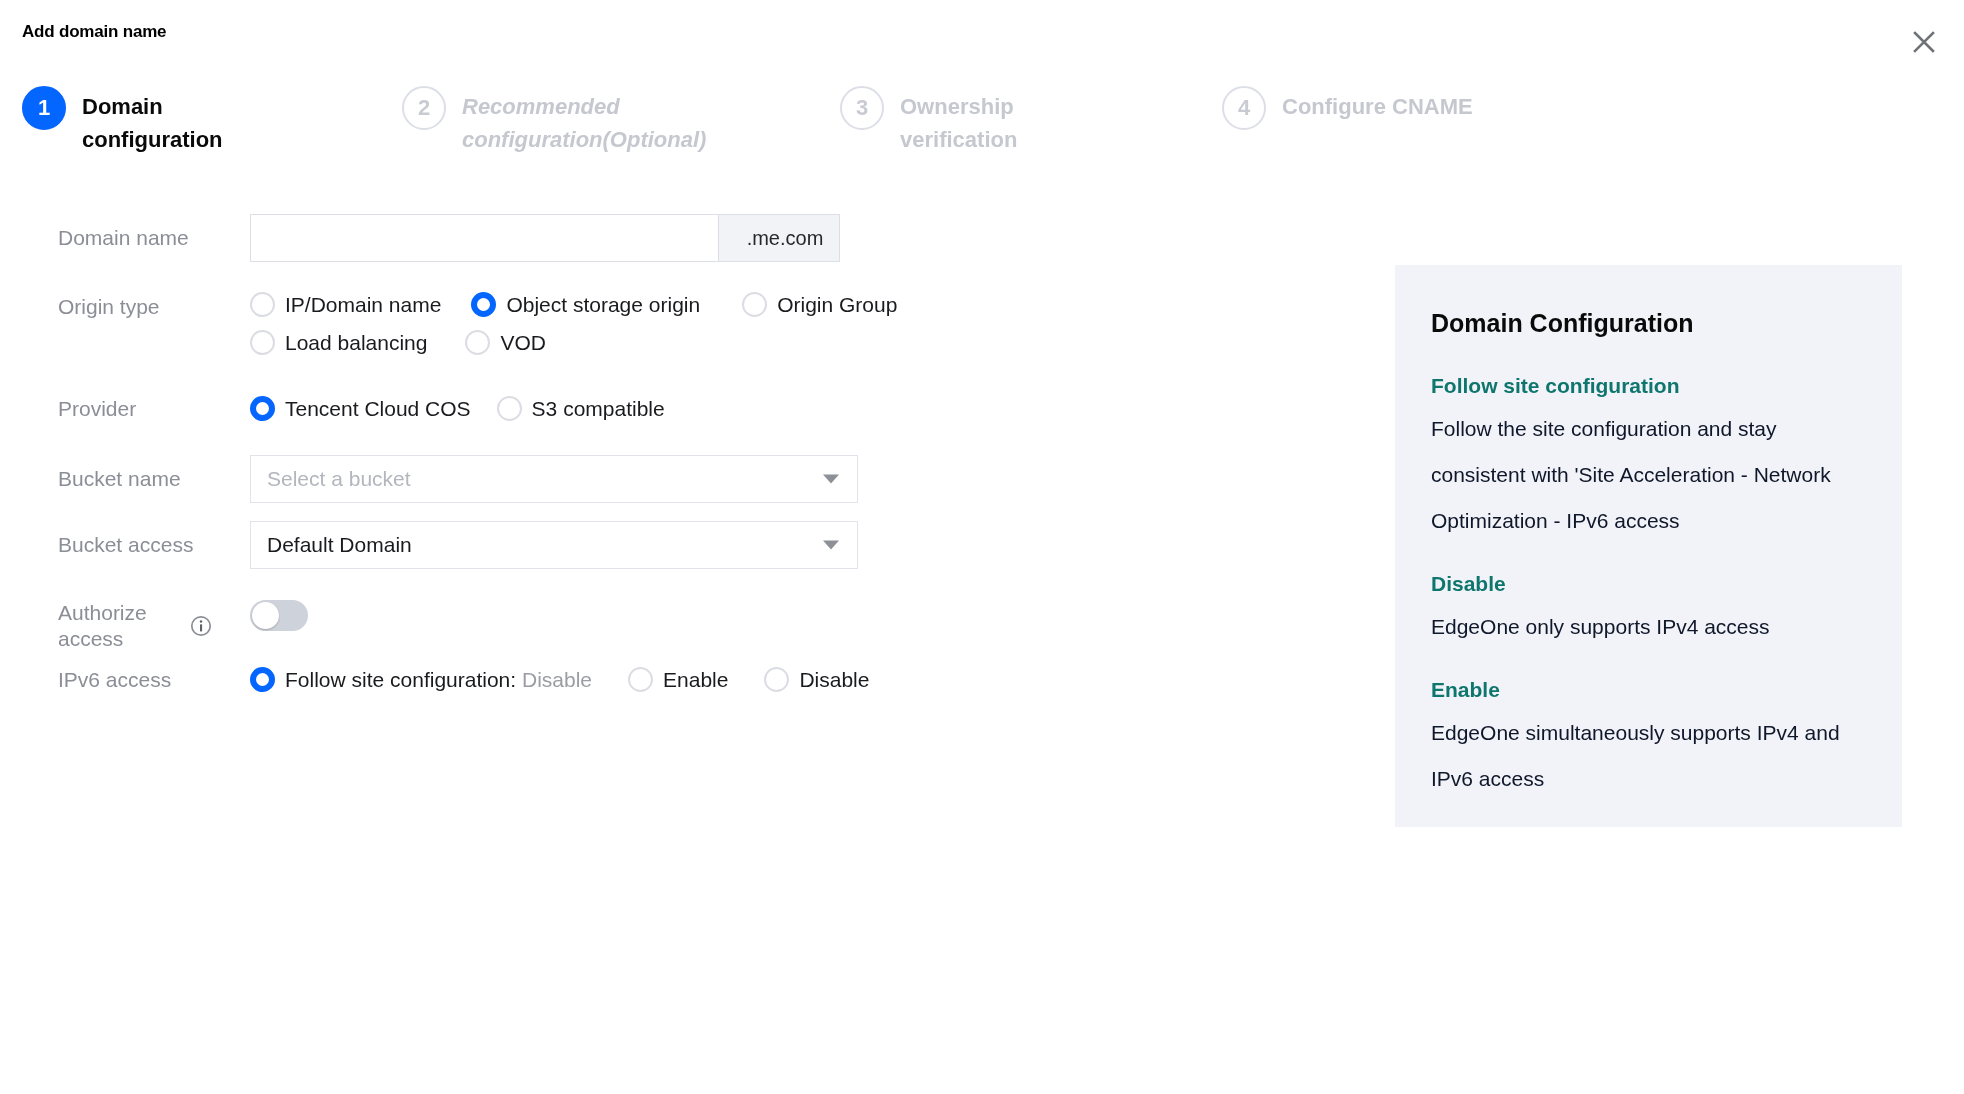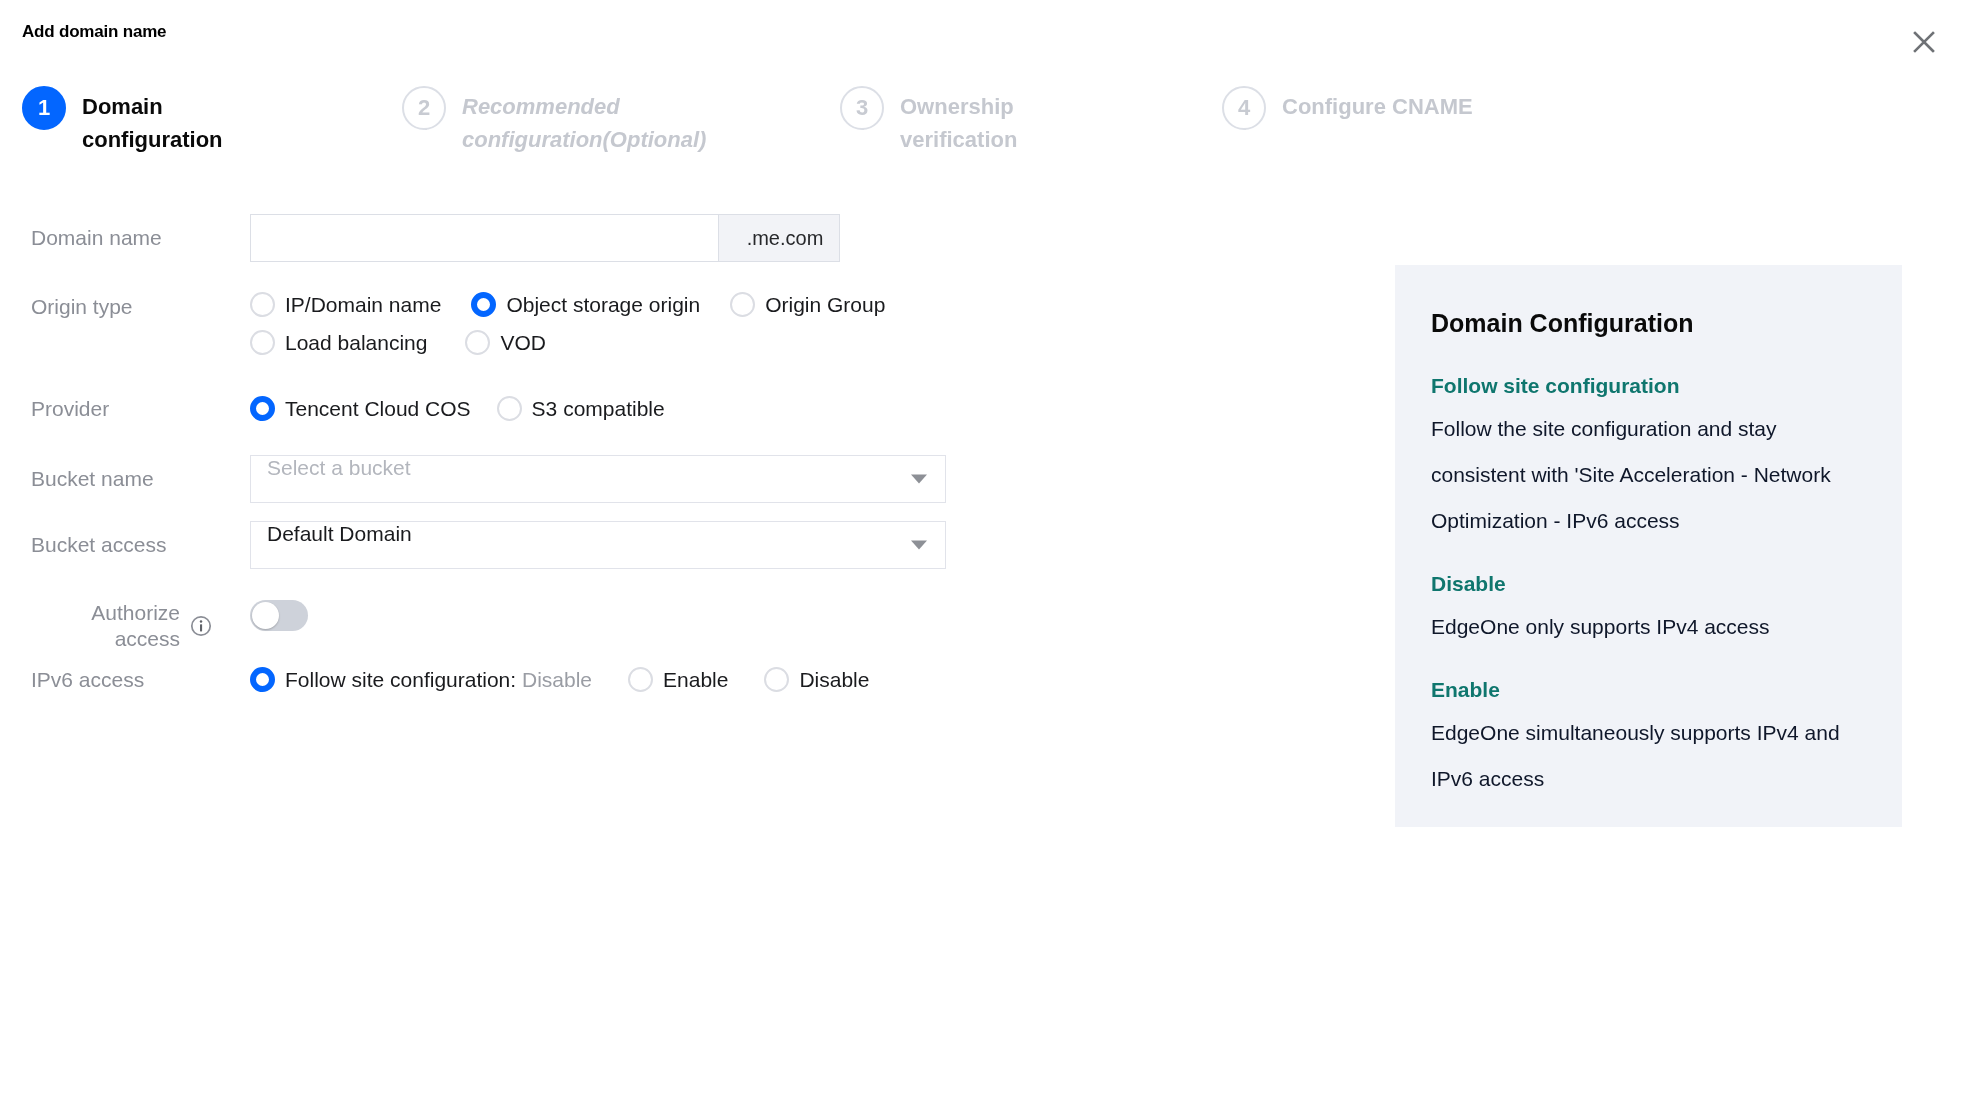--- a/index.html
+++ b/index.html
@@ -100,29 +100,28 @@
     width: 1100px;
   }
   .row {
     position: absolute;
     left: 0;
     width: 1100px;
     display: flex;
   }
   .row-label {
     width: 212px;
-    padding-left: 31px;
+    padding-left: 58px;
     box-sizing: border-box;
     font-size: 21px;
     color: #8b8e96;
     line-height: 26px;
     display: flex;
     align-items: center;
     gap: 10px;
-    text-align: right;
   }
   .row-ctrl {
     flex: 1;
     padding-left: 38px;
     box-sizing: border-box;
   }
 
   .info-icon { display: inline-flex; }
 
   
@@ -187,27 +186,27 @@
   }
   .radio-text {
     font-size: 21px;
     color: #1a1b1e;
     line-height: 25px;
   }
   .radio-text .muted { color: #9a9da4; }
 
   
   .select {
-    width: 696px;
+    width: 608px;
     height: 48px;
     border: 1px solid #e1e3ea;
     box-sizing: border-box;
     background: #ffffff;
     display: flex;
-    align-items: flex-start;
+    align-items: center;
     padding: 0 16px;
     cursor: pointer;
     position: relative;
   }
   .select-value { font-size: 21px; color: #1a1b1e; }
   .select-value.placeholder { color: #b3b6bd; }
   .caret {
     position: absolute;
     right: 18px;
     top: 50%;
@@ -337,21 +336,21 @@
   </div>
 
   <div class="row" style="top:92px;">
     <div class="row-label" style="align-items:flex-start; padding-top:2px;">Origin type</div>
     <div class="row-ctrl">
       <div class="radio-group" style="width:660px;">
         <div class="radio-opt" style="margin-right:30px;">
           <span class="radio-mark"></span>
           <span class="radio-text">IP/Domain name</span>
         </div>
-        <div class="radio-opt checked" style="margin-right:30px;align-items:flex-end;">
+        <div class="radio-opt checked" style="margin-right:42px;align-items:flex-end;">
           <span class="radio-mark"></span>
           <span class="radio-text">Object storage origin</span>
         </div>
         <div class="radio-opt" style="margin-right:0;">
           <span class="radio-mark"></span>
           <span class="radio-text">Origin Group</span>
         </div>
         <div style="width:100%; height:13px;"></div>
         <div class="radio-opt" style="margin-right:38px;">
           <span class="radio-mark"></span>

